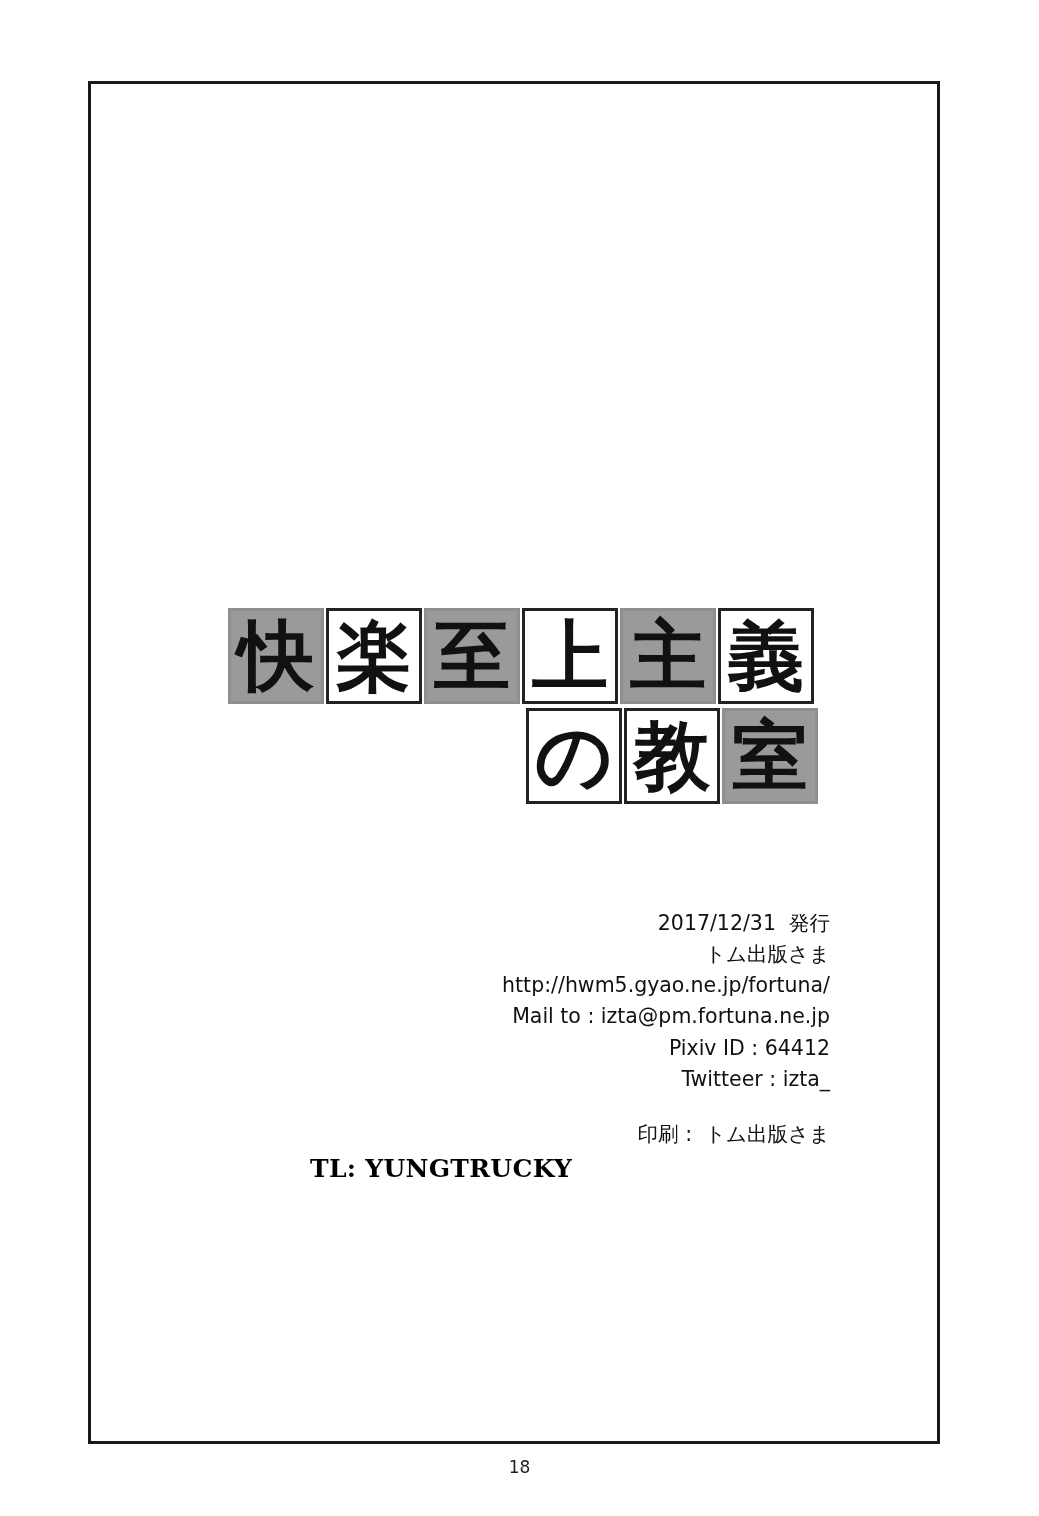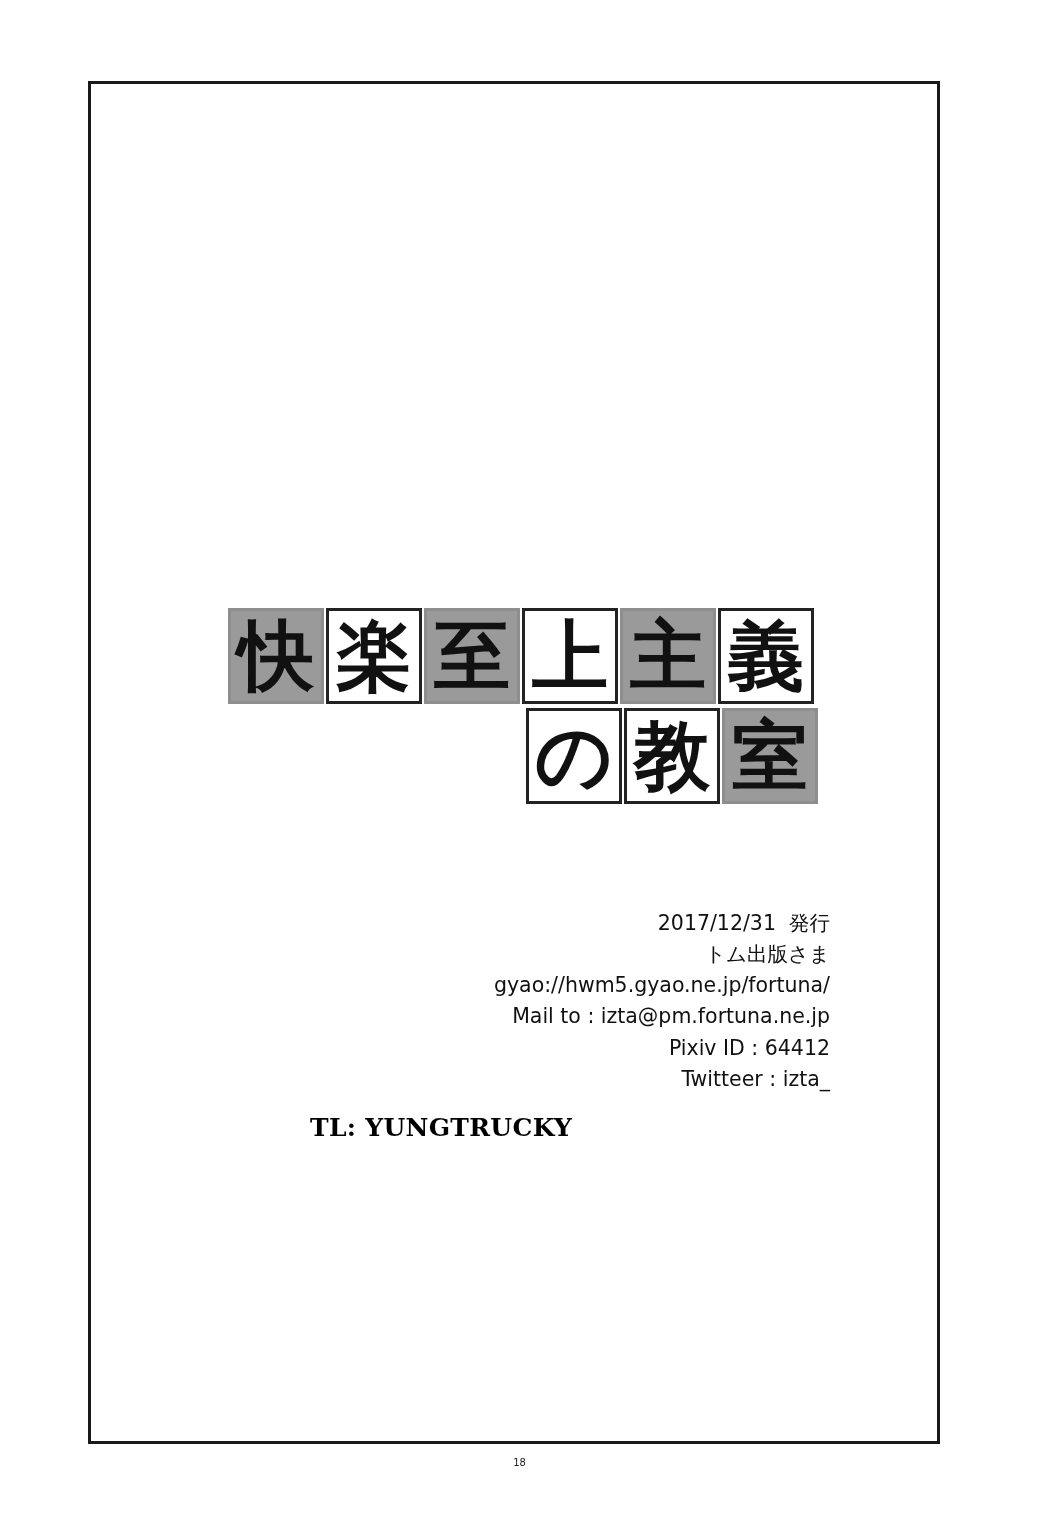--- a/index.html
+++ b/index.html
@@ -88,36 +88,35 @@
     white-space: pre;
     text-align: right;
   }
   #colophon .indent {
     padding-left: 78px;
   }
   #colophon .print-line {
     margin-top: 24px;
   }
   #tl-credit {
-    margin-top: 14px;
     font-family: "DejaVu Serif", "Liberation Serif", serif;
     font-weight: bold;
     font-size: 25px;
     letter-spacing: 0.3px;
     color: #000000;
   }
 
   
   #page-number {
     position: absolute;
     left: 0;
     top: 1457px;
     width: 1039px;
     text-align: center;
-    font-size: 10px;
+    font-size: 17px;
     color: #222222;
     font-family: "DejaVu Sans", "Liberation Sans", sans-serif;
   }
 </style>
 </head>
 <body>
 
 <div id="page-frame"></div>
 
 <div id="title-block">
@@ -132,20 +131,21 @@
   <div class="title-line line2">
     <div class="kanji-cell white">の</div>
     <div class="kanji-cell white">教</div>
     <div class="kanji-cell gray last">室</div>
   </div>
 </div>
 
 <div id="colophon">
   <div class="line">2017/12/31  発行</div>
   <div class="line indent">トム出版さま</div>
-  <div class="line">gyao://hwm5.gyao.ne.jp/fortuna/</div>
+  <div class="line">http://hwm5.gyao.ne.jp/fortuna/</div>
   <div class="line">Mail to : izta@pm.fortuna.ne.jp</div>
   <div class="line">Pixiv ID : 64412</div>
   <div class="line">Twitteer : izta_</div>
+  <div class="line print-line">印刷 :  トム出版さま</div>
   <div id="tl-credit">TL: YUNGTRUCKY</div>
 </div>
 
 <div id="page-number">18</div>
 
 </body></html>

